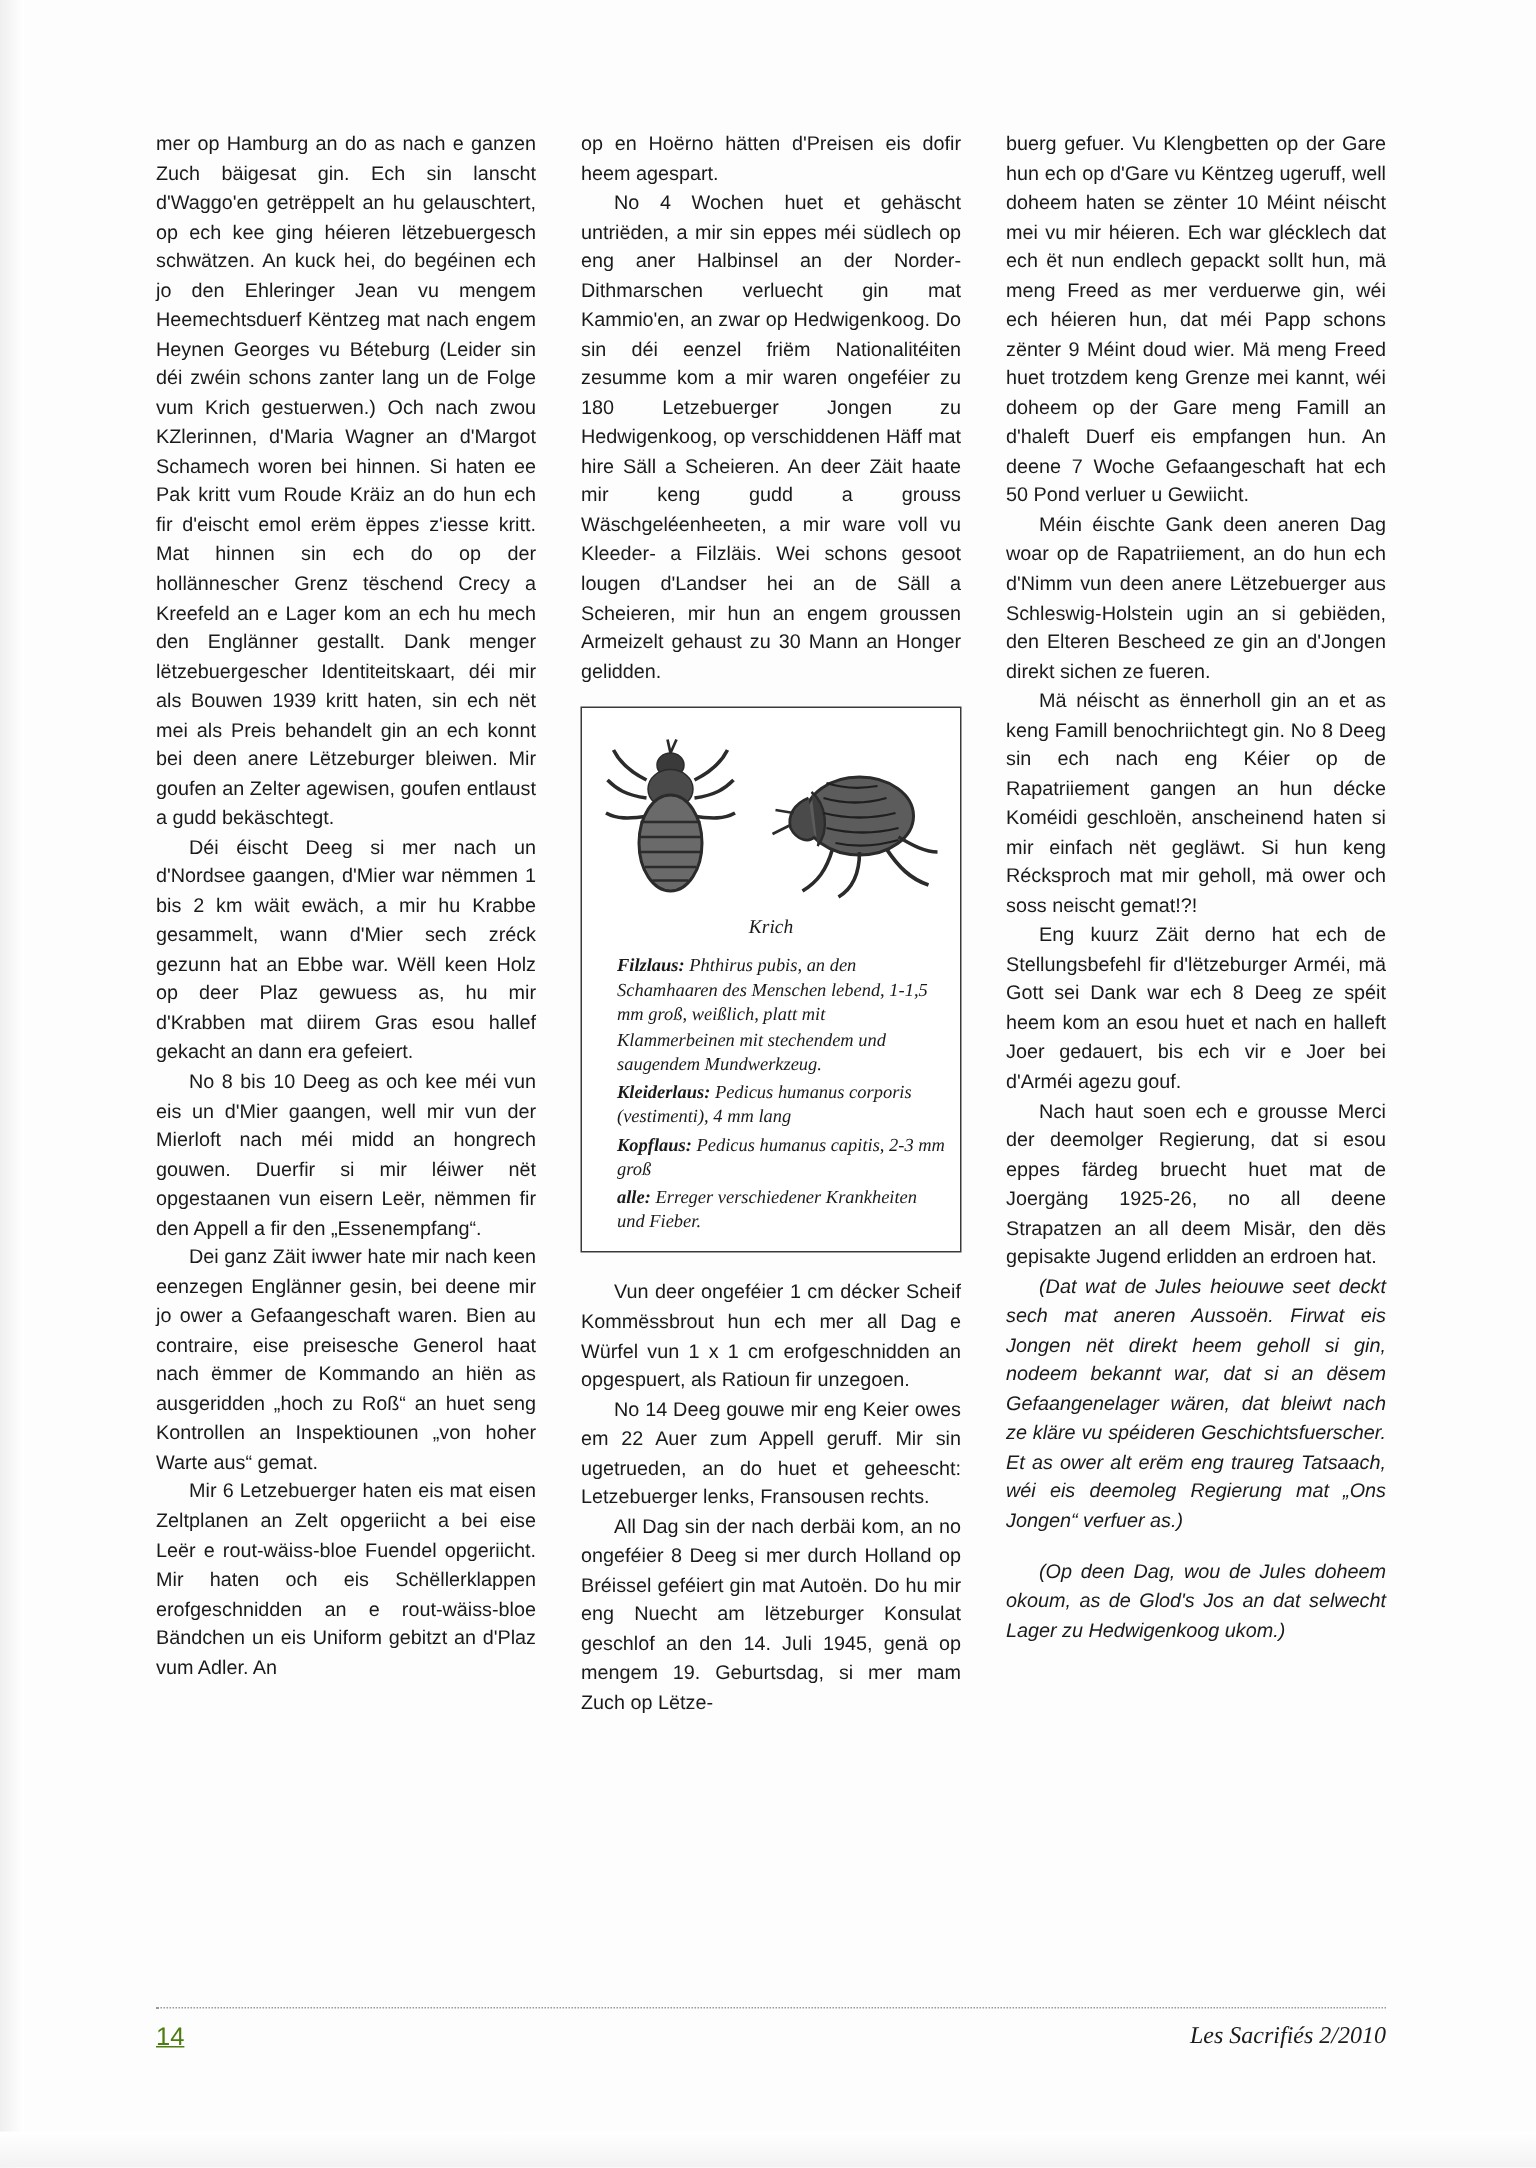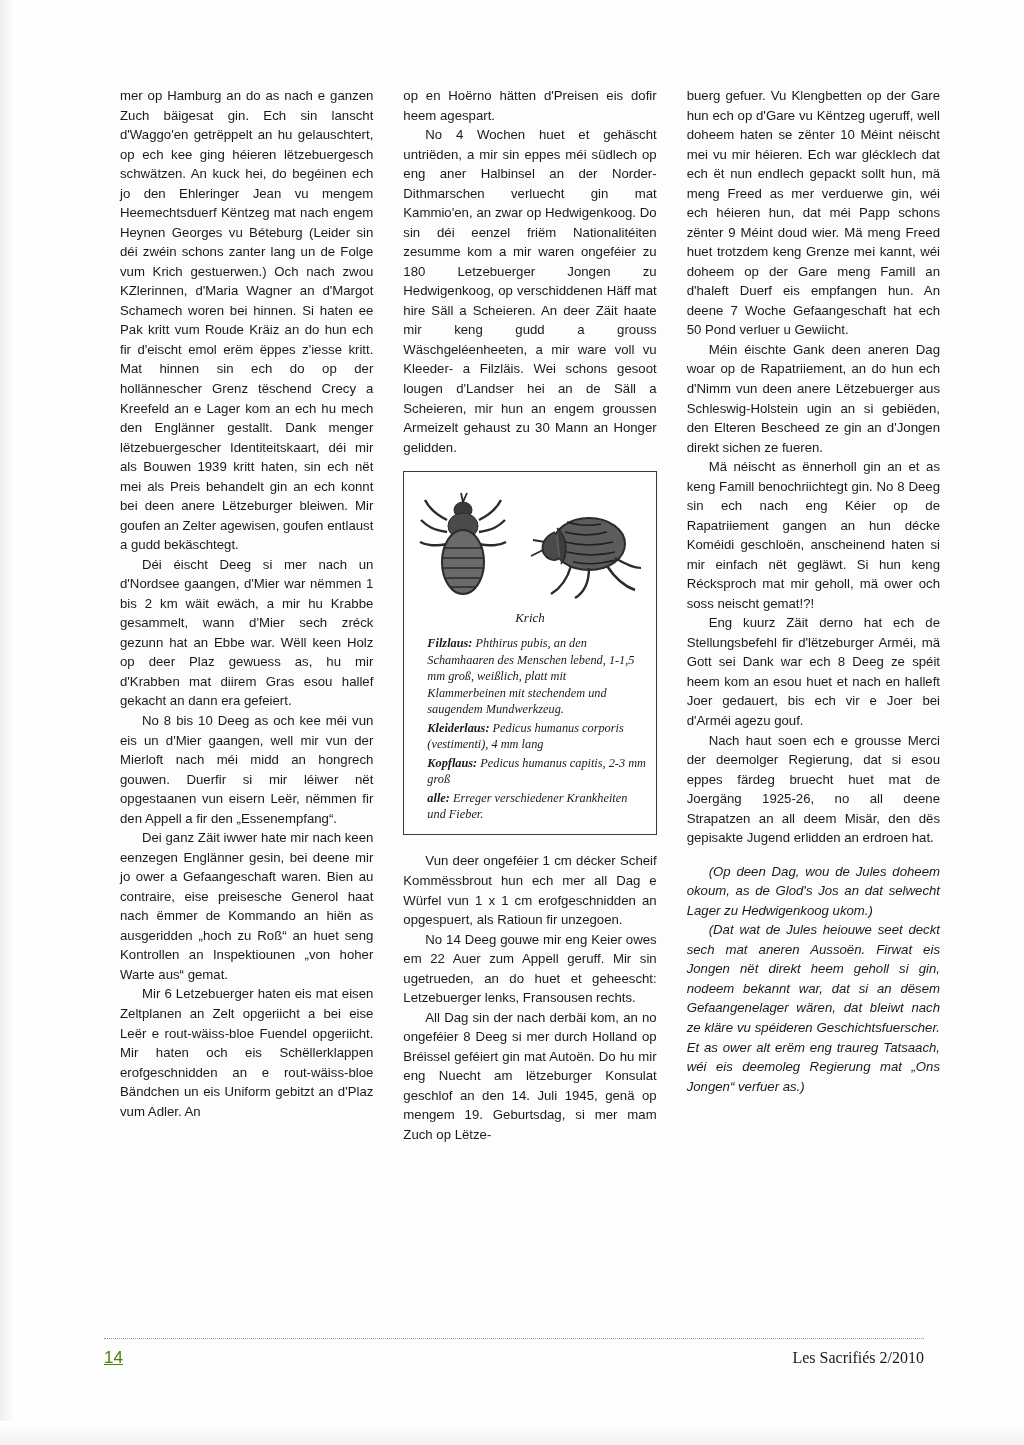--- a/index.html
+++ b/index.html
@@ -30,26 +30,27 @@
     background: linear-gradient(to right, #efefef, #ffffff);
   }
   .scan-edge-bottom {
     position: absolute;
     left: 0; bottom: 0;
     width: 1024px; height: 24px;
     background: linear-gradient(to top, #f2f2f2, #ffffff);
   }
   .columns {
     position: absolute;
-    left: 120px;
+    left: 104px;
     top: 86px;
     width: 820px;
     height: 1215px;
     display: flex;
     gap: 30px;
+    justify-content: flex-end;
   }
   .col {
     width: 256px;
     font-size: 13.2px;
     line-height: 1.48;
     text-align: justify;
     text-justify: inter-word;
     hyphens: manual;
   }
   .col p {
@@ -116,20 +117,21 @@
     font-size: 17px;
     color: #4d7c0f;
     font-family: "Liberation Sans", sans-serif;
     text-decoration: underline;
   }
   .footer-title {
     position: absolute;
     right: 100px;
     top: 1349px;
     font-family: "Liberation Serif", serif;
+    font-style: italic;
     font-size: 16px;
     color: #1a1a1a;
   }
   svg { display: block; }
 </style>
 </head>
 <body>
 
 <div class="page">
   <div class="scan-edge-left"></div>
@@ -206,22 +208,22 @@
       <p>No 14 Deeg gouwe mir eng Keier owes em 22 Auer zum Appell geruff. Mir sin ugetrueden, an do huet et geheescht: Letzebuerger lenks, Fransousen rechts.</p>
       <p>All Dag sin der nach derbäi kom, an no ongeféier 8 Deeg si mer durch Holland op Bréissel geféiert gin mat Autoën. Do hu mir eng Nuecht am lëtzeburger Konsulat geschlof an den 14. Juli 1945, genä op mengem 19. Geburtsdag, si mer mam Zuch op Lëtze-</p>
     </div>
 
     <div class="col">
       <p class="first">buerg gefuer. Vu Klengbetten op der Gare hun ech op d'Gare vu Këntzeg ugeruff, well doheem haten se zënter 10 Méint néischt mei vu mir héieren. Ech war glécklech dat ech ët nun endlech gepackt sollt hun, mä meng Freed as mer verduerwe gin, wéi ech héieren hun, dat méi Papp schons zënter 9 Méint doud wier. Mä meng Freed huet trotzdem keng Grenze mei kannt, wéi doheem op der Gare meng Famill an d'haleft Duerf eis empfangen hun. An deene 7 Woche Gefaangeschaft hat ech 50 Pond verluer u Gewiicht.</p>
       <p>Méin éischte Gank deen aneren Dag woar op de Rapatriiement, an do hun ech d'Nimm vun deen anere Lëtzebuerger aus Schleswig-Holstein ugin an si gebiëden, den Elteren Bescheed ze gin an d'Jongen direkt sichen ze fueren.</p>
       <p>Mä néischt as ënnerholl gin an et as keng Famill benochriichtegt gin. No 8 Deeg sin ech nach eng Kéier op de Rapatriiement gangen an hun décke Koméidi geschloën, anscheinend haten si mir einfach nët gegläwt. Si hun keng Récksproch mat mir geholl, mä ower och soss neischt gemat!?!</p>
       <p>Eng kuurz Zäit derno hat ech de Stellungsbefehl fir d'lëtzeburger Arméi, mä Gott sei Dank war ech 8 Deeg ze spéit heem kom an esou huet et nach en halleft Joer gedauert, bis ech vir e Joer bei d'Arméi agezu gouf.</p>
       <p>Nach haut soen ech e grousse Merci der deemolger Regierung, dat si esou eppes färdeg bruecht huet mat de Joergäng 1925-26, no all deene Strapatzen an all deem Misär, den dës gepisakte Jugend erlidden an erdroen hat.</p>
+      <p class="italic">(Dat wat de Jules heiouwe seet deckt sech mat aneren Aussoën. Firwat eis Jongen nët direkt heem geholl si gin, nodeem bekannt war, dat si an dësem Gefaangenelager wären, dat bleiwt nach ze kläre vu spéideren Geschichtsfuerscher. Et as ower alt erëm eng traureg Tatsaach, wéi eis deemoleg Regierung mat „Ons Jongen“ verfuer as.)</p>
       <p class="italic" style="margin-top:14px">(Op deen Dag, wou de Jules doheem okoum, as de Glod's Jos an dat selwecht Lager zu Hedwigenkoog ukom.)</p>
-      <p class="italic">(Dat wat de Jules heiouwe seet deckt sech mat aneren Aussoën. Firwat eis Jongen nët direkt heem geholl si gin, nodeem bekannt war, dat si an dësem Gefaangenelager wären, dat bleiwt nach ze kläre vu spéideren Geschichtsfuerscher. Et as ower alt erëm eng traureg Tatsaach, wéi eis deemoleg Regierung mat „Ons Jongen“ verfuer as.)</p>
     </div>
 
   </div>
 
   <div class="footer-rule"></div>
   <div class="page-number">14</div>
   <div class="footer-title">Les Sacrifiés 2/2010</div>
 </div>
 
 </body></html>

